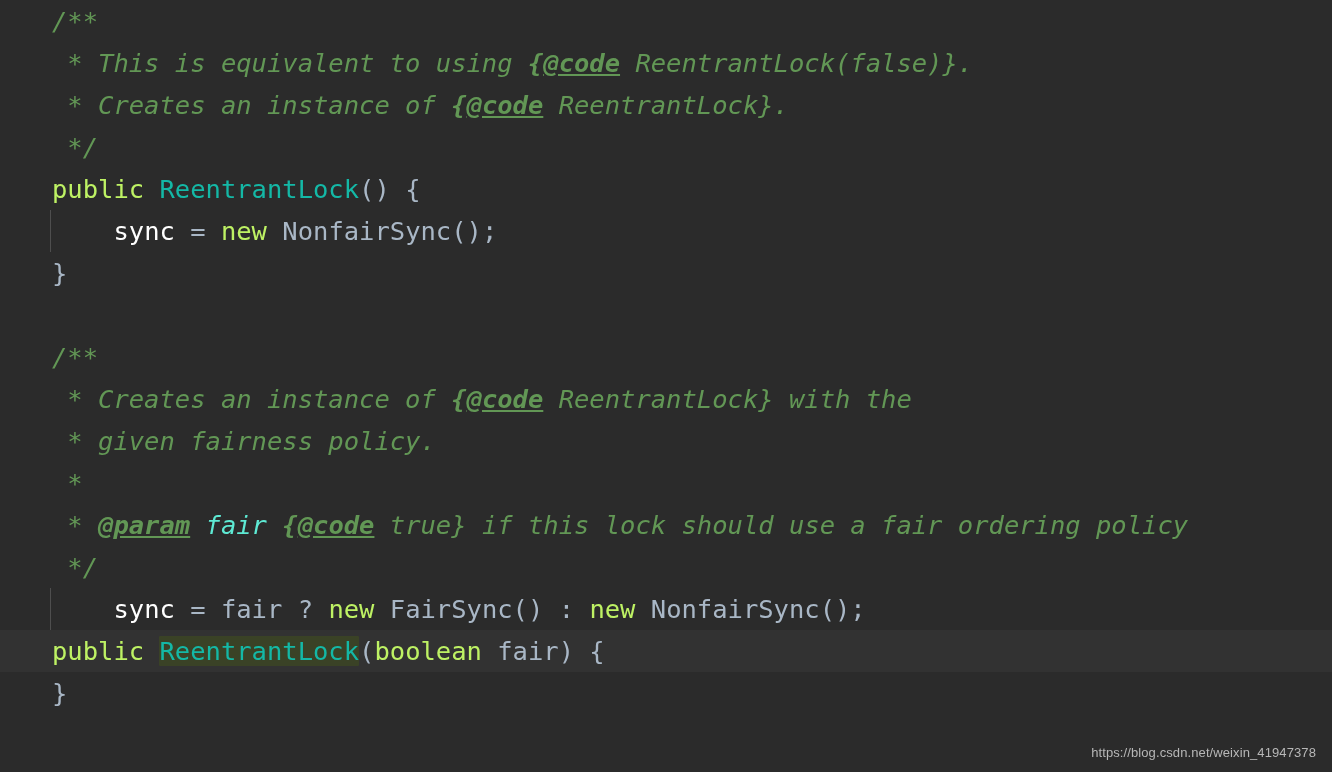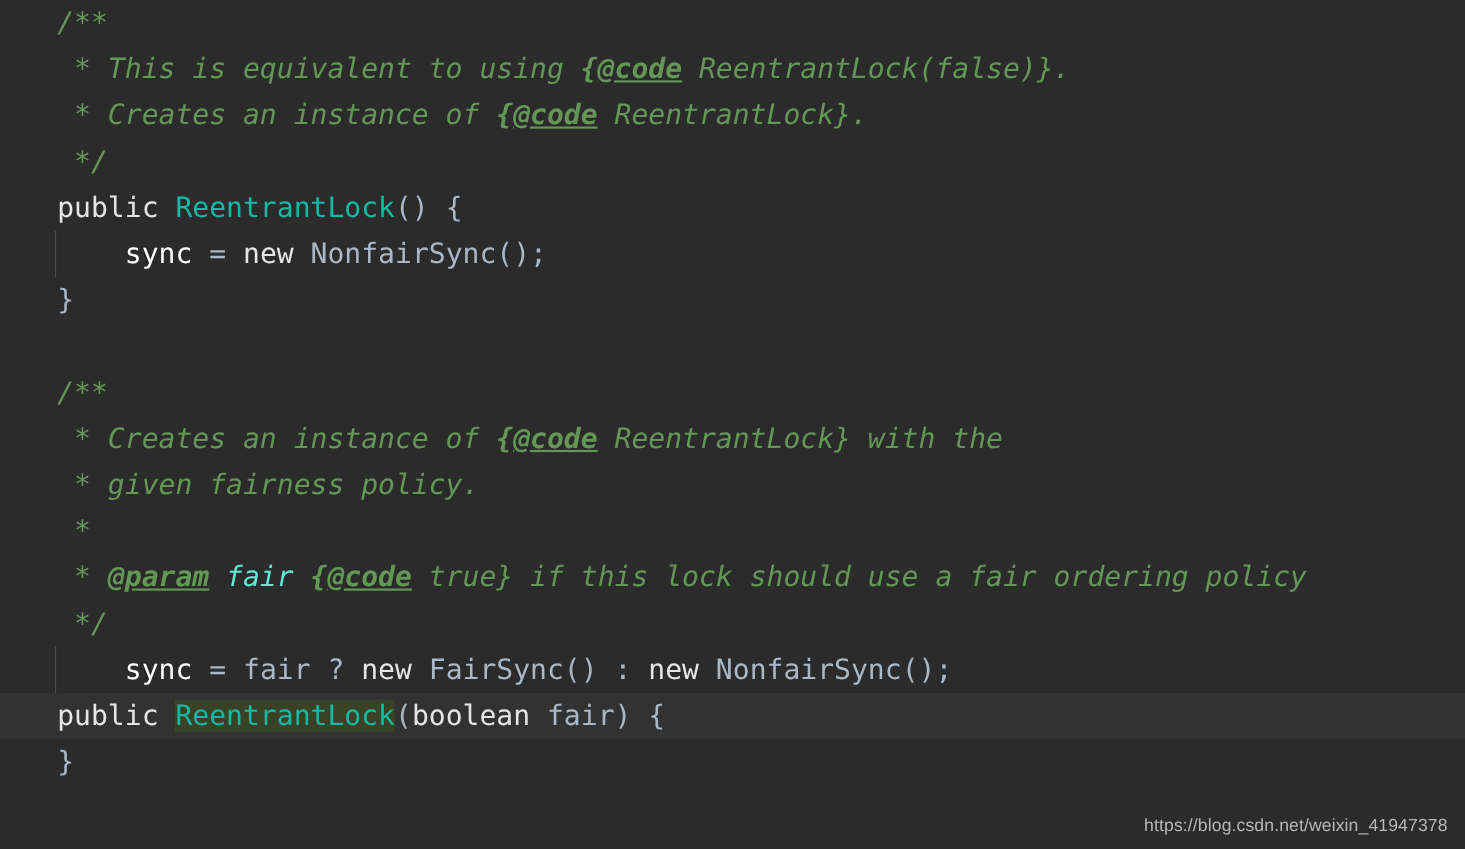--- a/index.html
+++ b/index.html
@@ -52,21 +52,21 @@
     content: "";
     position: absolute;
     left: 50px;
     top: 0;
     bottom: 0;
     width: 1px;
     background: #4e4e4e;
   }
 
   
-  .kw        { color: #e5e5e5; }           
+  .kw        { color: #bef264; }           
   .method    { color: #14b8a6; }           
   .field     { color: #ffffff; }           
   .plain     { color: #a9b7c6; }           
 
   
   .doc {
     color: #629755;
     font-style: italic;
   }
   .doc-tag {
@@ -90,21 +90,21 @@
     background: #3a4226;
     border-radius: 1px;
   }
 
   
   .watermark {
     position: absolute;
     right: 16px;
     bottom: 12px;
     font-family: "Liberation Sans", "DejaVu Sans", sans-serif;
-    font-size: 16px;
+    font-size: 13px;
     color: #b7b7b7;
     letter-spacing: 0.1px;
     white-space: nowrap;
   }
 </style>
 </head>
 <body>
 
 <div id="editor">
 

